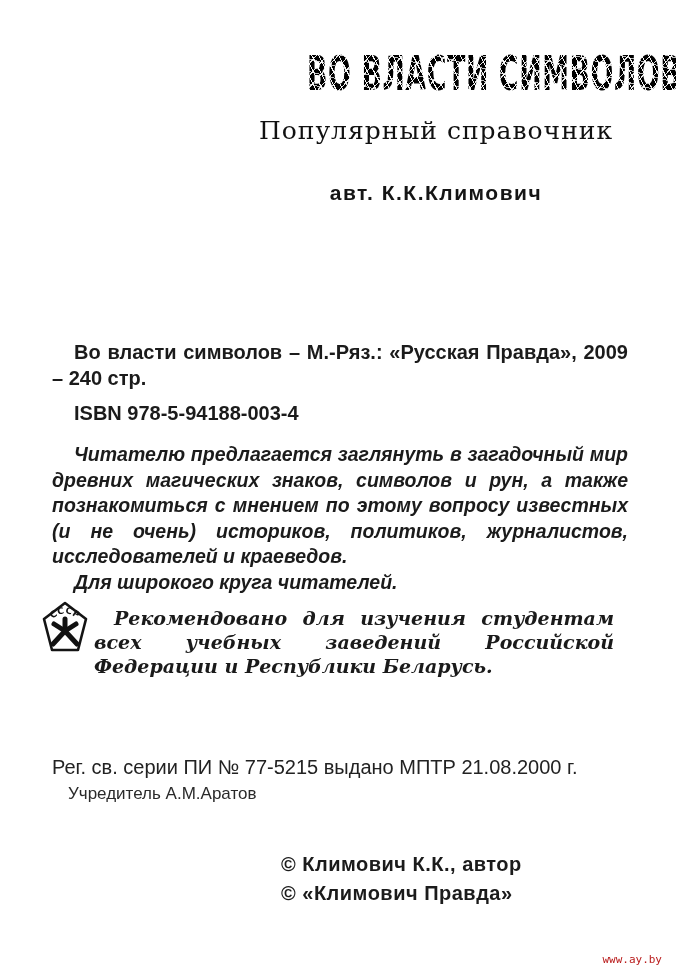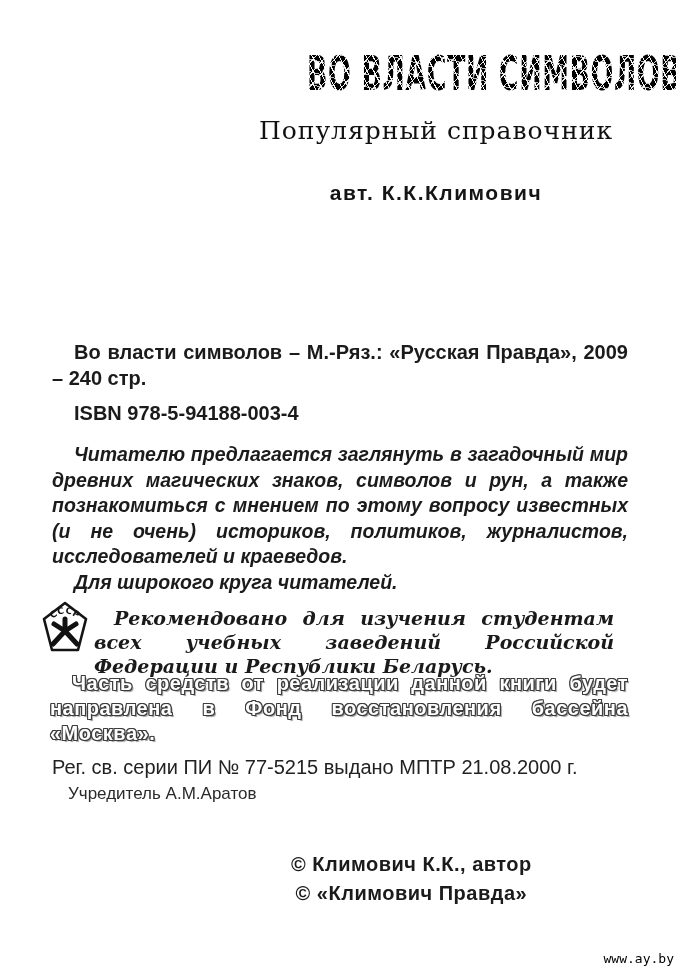--- a/index.html
+++ b/index.html
@@ -97,27 +97,27 @@
       -1px 0 0 #3d3d3d,    1px 0 0 #3d3d3d,
        0 -1px 0 #3d3d3d,   0 1px 0 #3d3d3d,
        2px 2px 1px #9a9a9a;
   }
 
   
   .registration { position: absolute; left: 52px; top: 756px; font-size: 20px; color: #222; }
   .founder { position: absolute; left: 68px; top: 784px; font-size: 17px; color: #2a2a2a; }
 
   
-  .copyright { position: absolute; left: 291px; top: 850px; font-weight: bold; font-size: 20px; line-height: 29px; letter-spacing: .5px; text-align: center; }
+  .copyright { position: absolute; left: 281px; top: 850px; font-weight: bold; font-size: 20px; line-height: 29px; letter-spacing: .5px; }
 
   
   .watermark {
-    position: absolute; right: 2px; bottom: 4px;
+    position: absolute; right: 14px; bottom: 4px;
     font-family: "DejaVu Sans Mono", monospace;
-    font-size: 13px; color: #000000;
+    font-size: 11px; color: #b91c1c;
   }
 </style>
 </head>
 <body>
 
 <div class="page">
 
   <div class="header">
     <div class="book-title-wrap">
       <div class="book-title">ВО ВЛАСТИ СИМВОЛОВ</div>
@@ -148,21 +148,20 @@
       <line x1="23" y1="18" x2="23" y2="30"></line>
       <line x1="23" y1="30" x2="11" y2="43"></line>
       <line x1="23" y1="30" x2="35" y2="43"></line>
       <line x1="23" y1="30" x2="12" y2="23"></line>
       <line x1="23" y1="30" x2="34" y2="23"></line>
     </g>
   </svg>
 
   <div class="recommendation">Рекомендовано для изучения студентам всех учебных заведений Российской Федерации и Республики Беларусь.</div>
 
-  <div class="fund-notice">Часть средств от реализации данной книги будет направлена в Фонд восстановления бассейна «Москва».</div>
 
   <div class="registration">Рег. св. серии ПИ № 77-5215 выдано МПТР 21.08.2000 г.</div>
   <div class="founder">Учредитель А.М.Аратов</div>
 
   <div class="copyright">
     <div>© Климович К.К., автор</div>
     <div>© «Климович Правда»</div>
   </div>
 
   <div class="watermark">www.ay.by</div>

